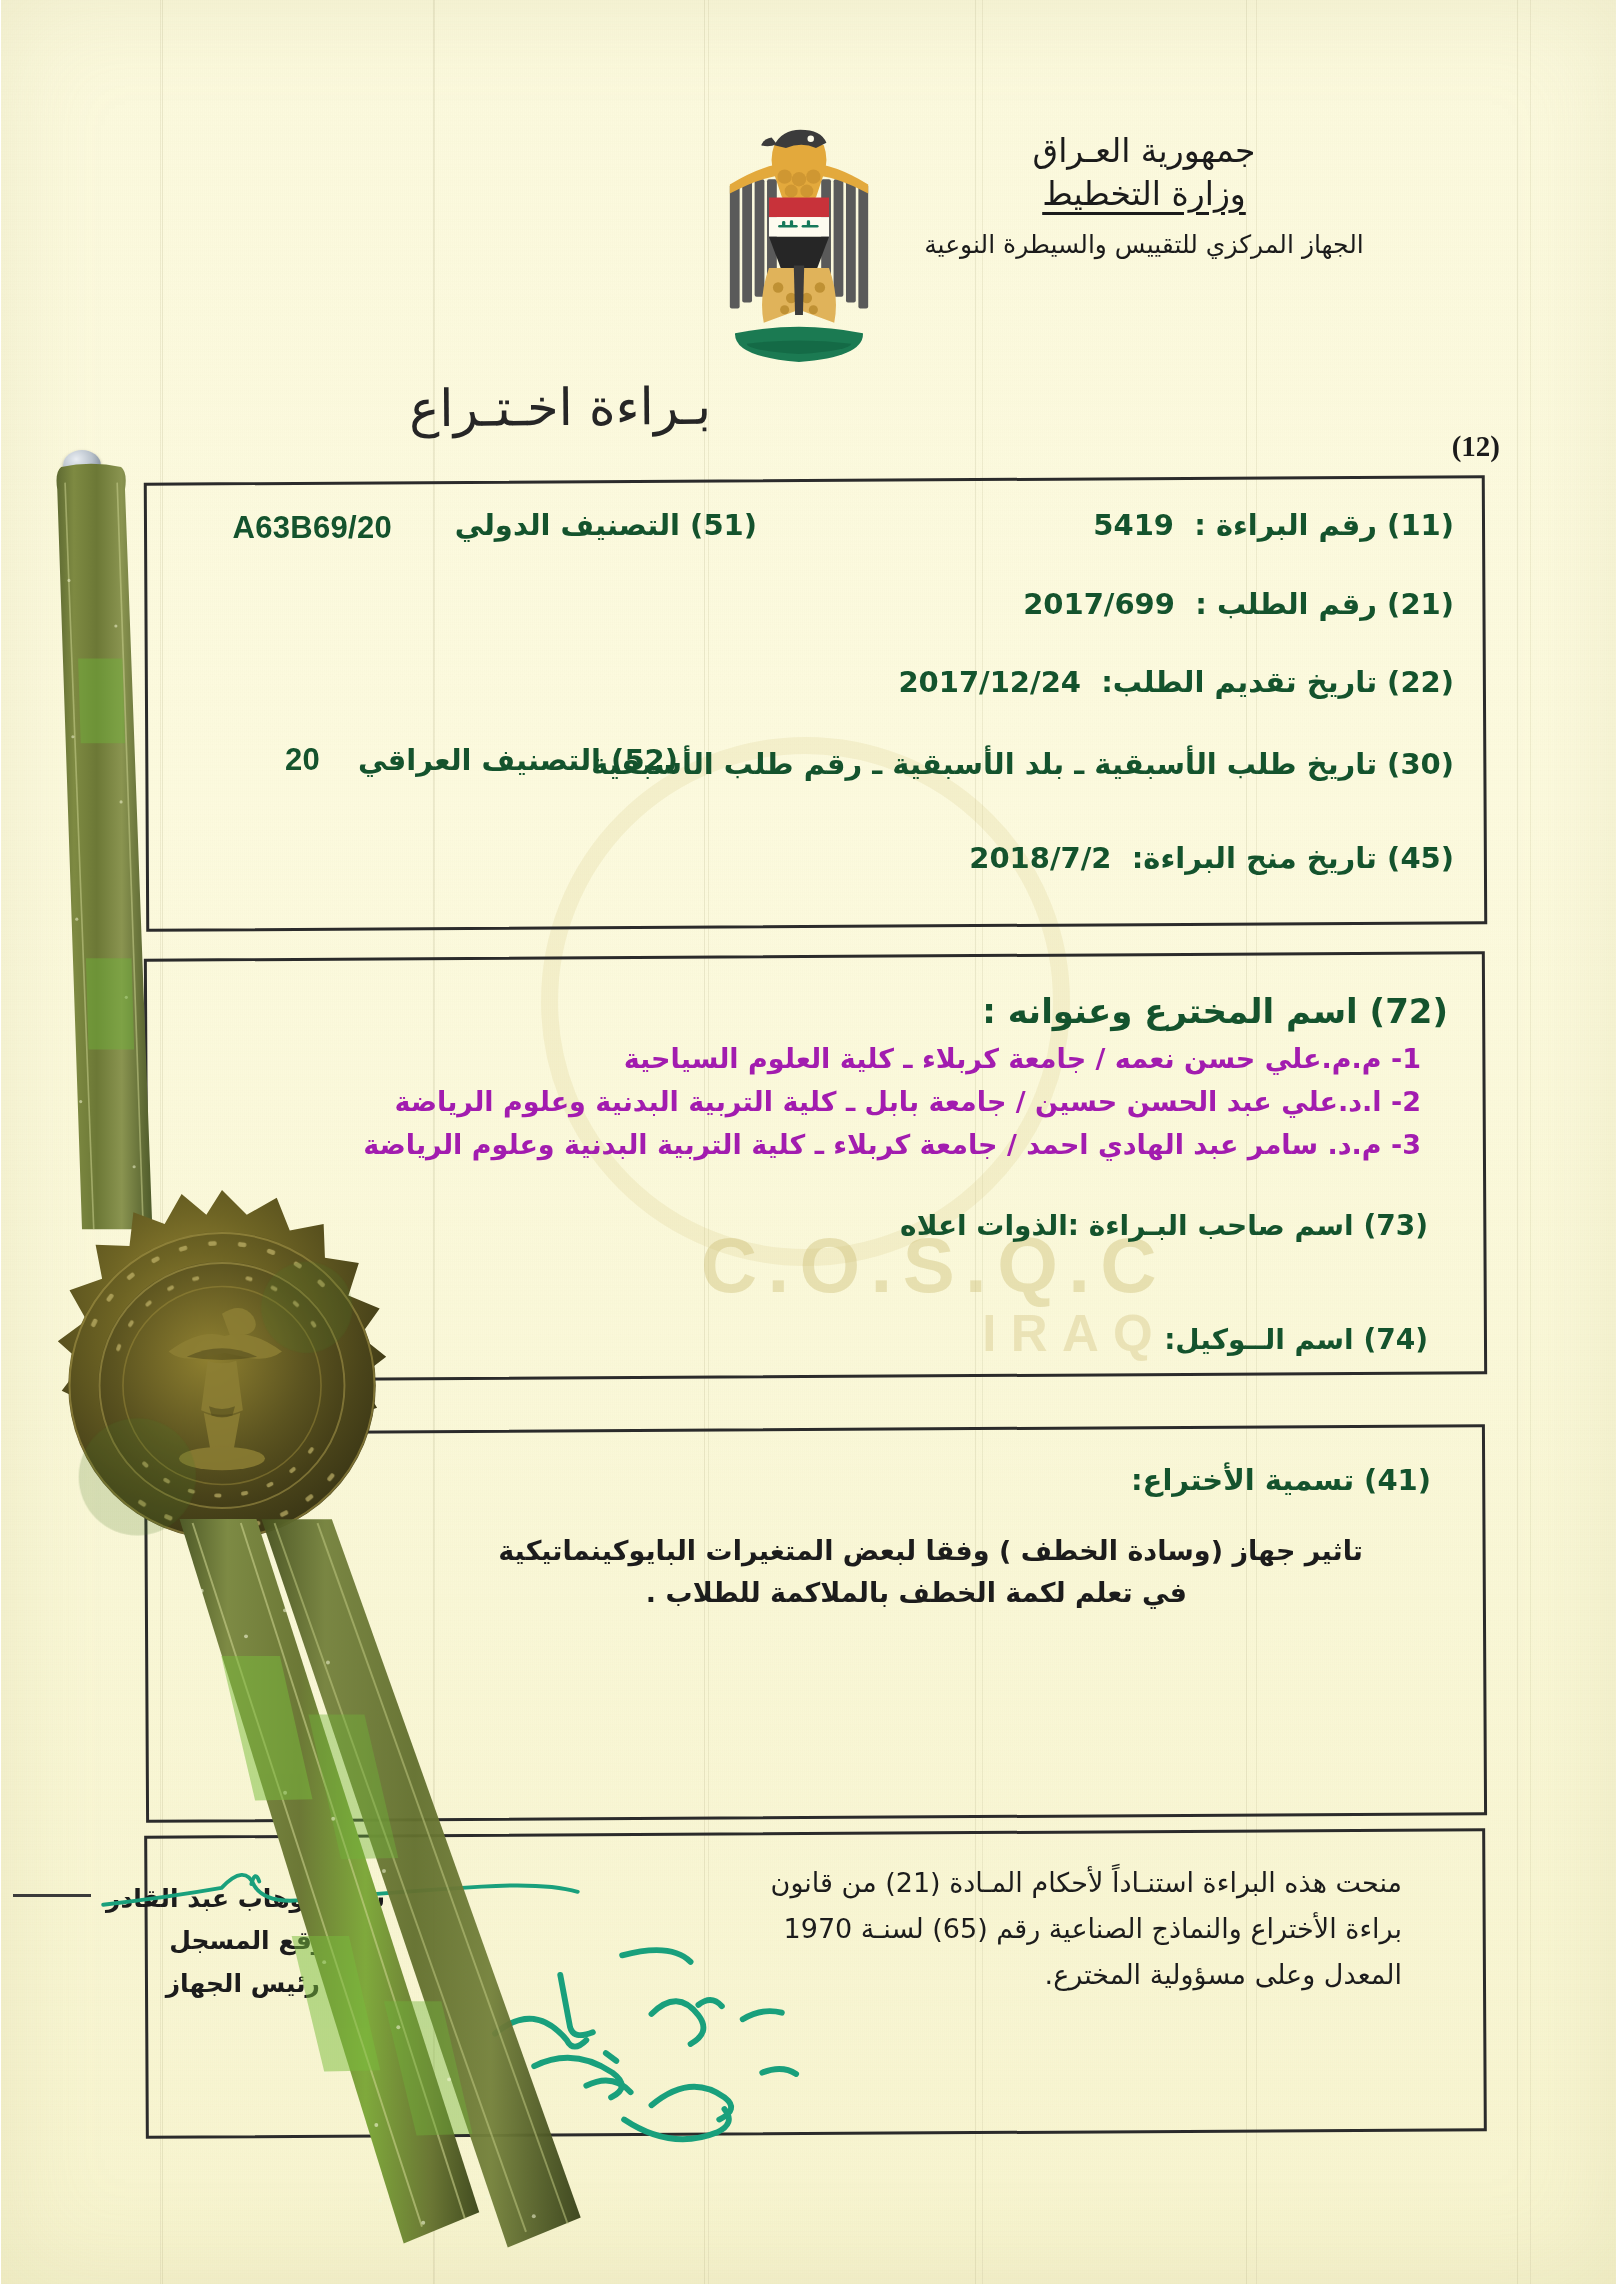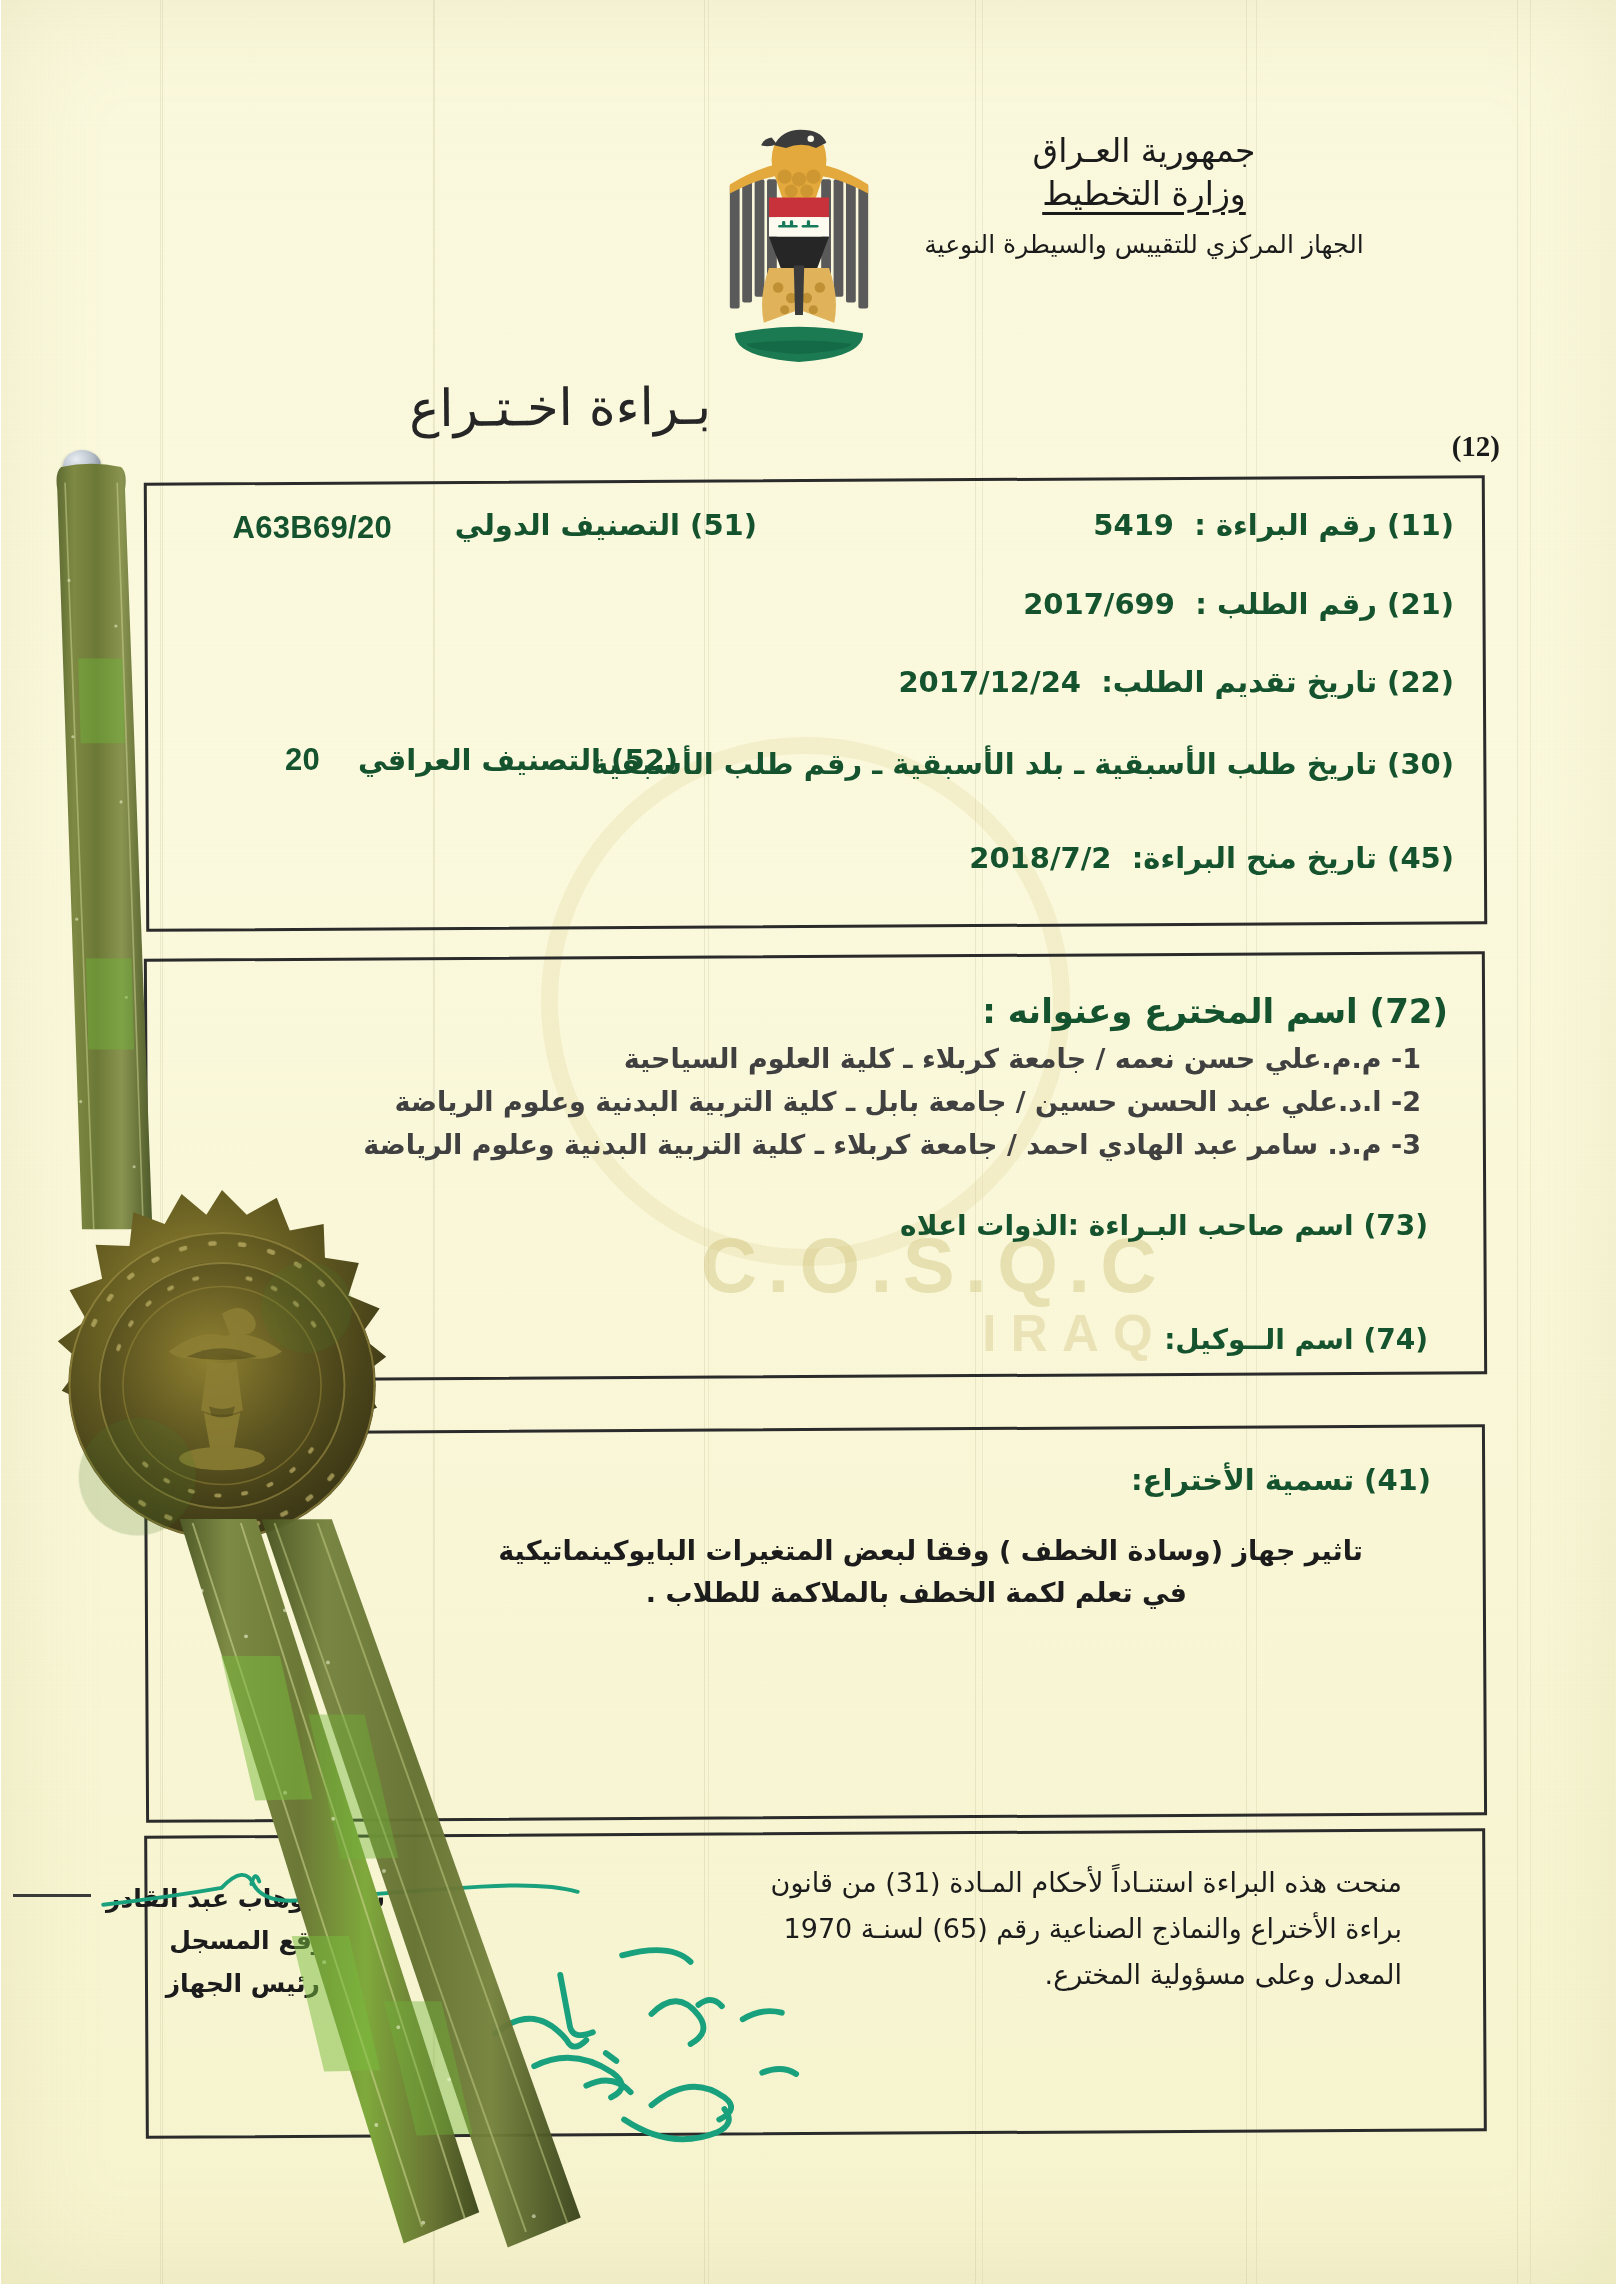--- a/index.html
+++ b/index.html
@@ -78,21 +78,21 @@
   #f21{right:163px;top:587px;}
   #f22{right:163px;top:665px;}
   #f30{right:163px;top:747px;}
   #f52{right:939px;top:743px;}
   #f52v{right:1297px;top:742px;direction:ltr;font-family:"Liberation Sans",sans-serif;font-size:31px;}
   #f45{right:163px;top:841px;}
 
   
   .b2{font-size:27px;}
   #f72{right:169px;top:991px;font-size:34px;}
-  .inv{position:absolute;direction:rtl;color:#404040;font-weight:700;font-size:27px;white-space:nowrap;}
+  .inv{position:absolute;direction:rtl;color:#a21caf;font-weight:700;font-size:27px;white-space:nowrap;}
   #inv1{right:196px;top:1043px;}
   #inv2{right:196px;top:1086px;}
   #inv3{right:196px;top:1129px;}
   #f73{right:189px;top:1209px;font-size:28px;}
   #f74{right:189px;top:1323px;font-size:28px;letter-spacing:0.7px;}
 
   
   #f54{right:186px;top:1463px;font-size:29px;}
   .tl{position:absolute;direction:rtl;color:#1c1c1c;font-weight:700;font-size:27px;white-space:nowrap;}
   #tl1{right:254px;top:1535px;}
@@ -248,21 +248,21 @@
 <div class="fld" id="f74">
   <span>(74) اسم الــوكيل:</span><span></span>
 </div>
 
 <div class="box" id="box3"></div>
 <div class="fld" id="f54">(41) تسمية الأختراع:</div>
 <div class="tl" id="tl1">تاثير جهاز (وسادة الخطف ) وفقا لبعض المتغيرات البايوكينماتيكية</div>
 <div class="tl" id="tl2">في تعلم لكمة الخطف بالملاكمة للطلاب  .</div>
 
 <div class="box" id="box4"></div>
-<div class="lg" id="lg1">منحت هذه البراءة استنـاداً لأحكام المـادة (31) من قانون</div>
+<div class="lg" id="lg1">منحت هذه البراءة استنـاداً لأحكام المـادة (21) من قانون</div>
 <div class="lg" id="lg2">براءة الأختراع والنماذج الصناعية رقم (65) لسنـة 1970</div>
 <div class="lg" id="lg3">المعدل وعلى مسؤولية المخترع.</div>
 
 <div id="sigrule"></div>
 <div class="sig" id="sg1">سعد الوهاب عبد القادر</div>
 <div class="sig" id="sg2">موقع المسجل</div>
 <div class="sig" id="sg3">رئيس الجهاز</div>
 
 <svg class="pen" style="left:91px;top:1845px;width:495px;height:91px" viewBox="0 0 760 140">
   <g fill="none" stroke="#19a07c" stroke-width="6" stroke-linecap="round">

